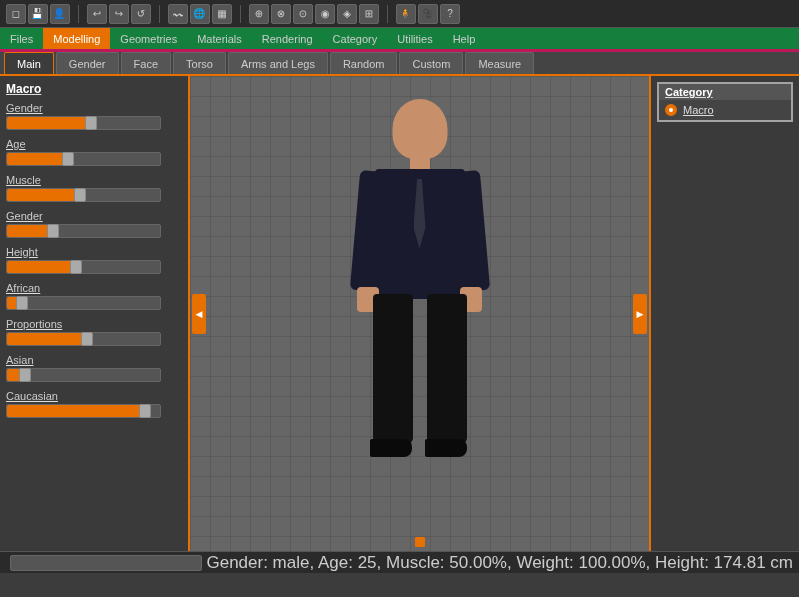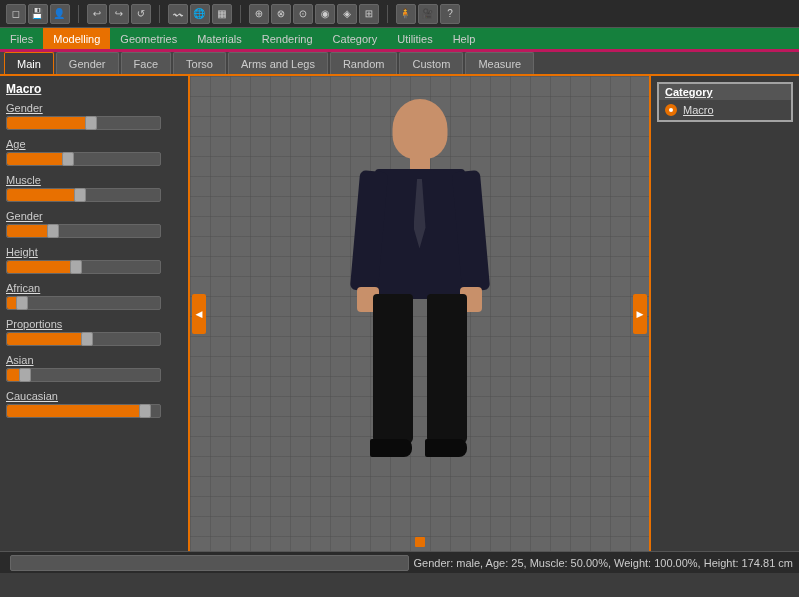--- a/index.html
+++ b/index.html
@@ -344,21 +344,21 @@
 
     
     .status-bar {
       height: 22px;
       background: #2a2a2a;
       border-top: 1px solid #555;
       display: flex;
       align-items: center;
       padding: 0 6px;
       color: #ccc;
-      font-size: 11px;
+      font-size: 17px;
     }
     .progress-bar-container {
       height: 16px;
       background: #555;
       border: 1px solid #666;
       border-radius: 2px;
       flex: 1;
       margin: 0 4px;
       overflow: hidden;
     }

